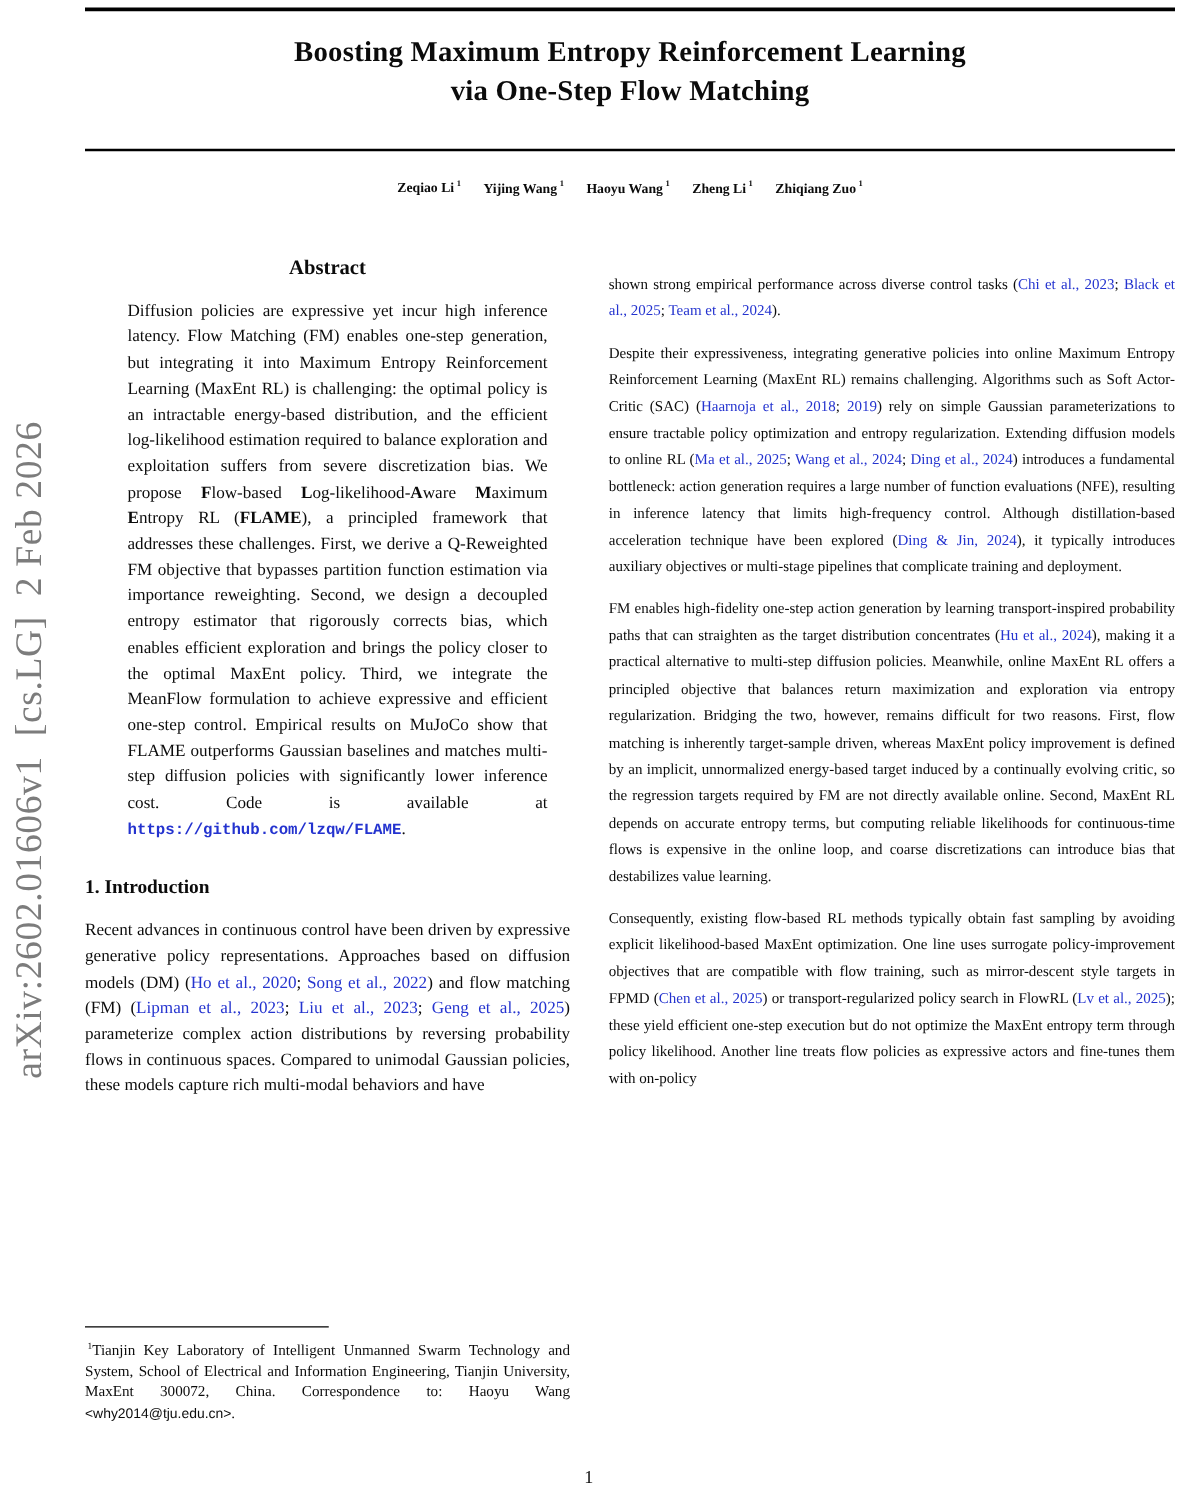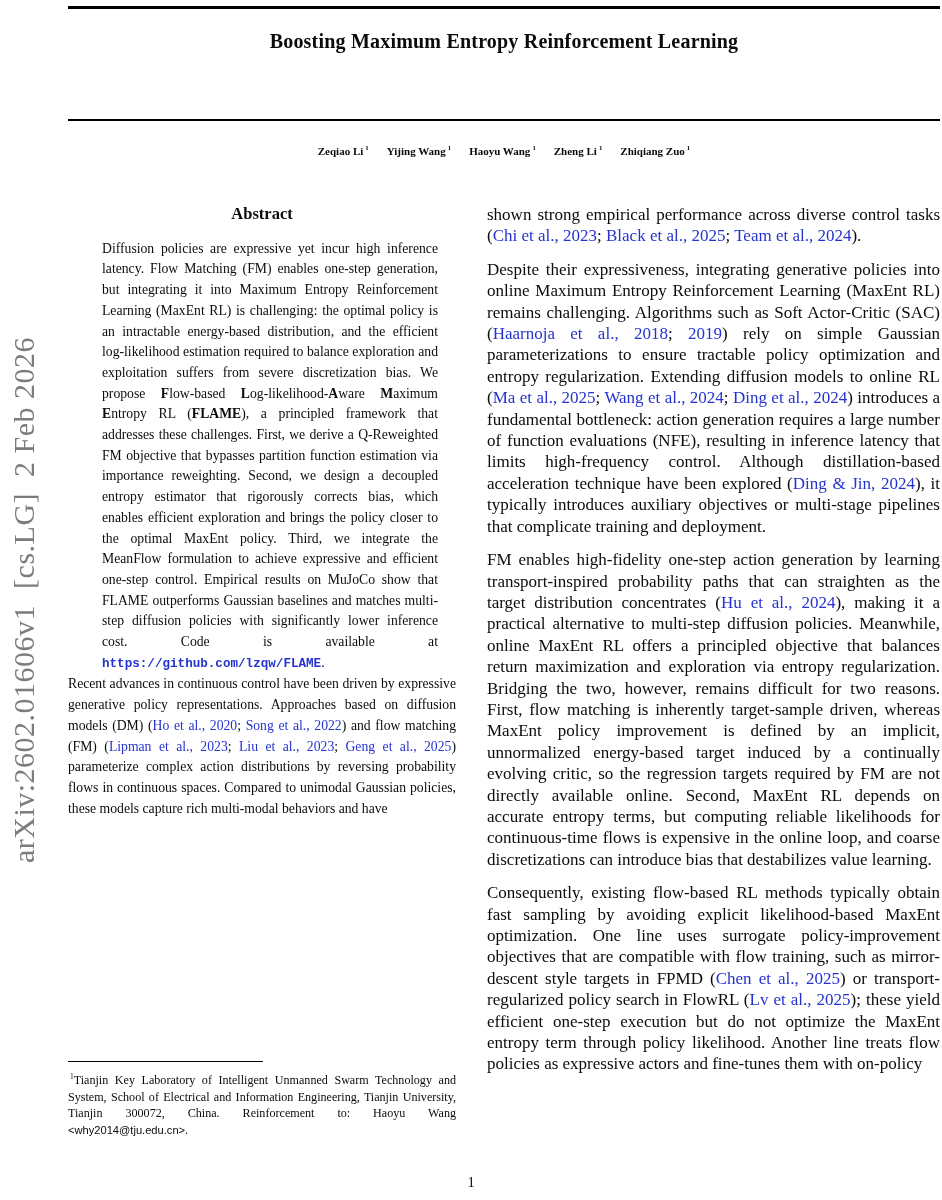--- a/index.html
+++ b/index.html
@@ -11,32 +11,32 @@
     position: relative; overflow: hidden;
     font-family: "Liberation Serif", "DejaVu Serif", serif;
   }
   .rule { position: absolute; left: 68px; width: 872px; background: var(--rule, #000); }
   .rule-top { top: 6px; height: 3px; }
   .rule-title { top: 119px; height: 2px; }
 
   .title {
     position: absolute; top: 26px; left: 68px; width: 872px;
     margin: 0; text-align: center;
-    font-size: 20px; line-height: 31px; font-weight: 700; letter-spacing: 0.2px;
+    font-size: 23px; line-height: 31px; font-weight: 700; letter-spacing: 0.2px;
   }
   .authors {
     position: absolute; top: 144px; left: 68px; width: 872px;
     text-align: center; font-size: 11px; font-weight: 700;
   }
   .seg-au { margin-left: 18px; }
   .seg-sup { font-size: 0.62em; vertical-align: super; margin-left: 2px; }
 
   .col { position: absolute; text-align: justify; hyphens: auto; -webkit-hyphens: auto; }
   .col-left  { left: 68px;  top: 204px; width: 388px; font-size: 13.7px; line-height: 20.7px; }
-  .col-right { left: 487px; top: 204px; width: 453px; font-size: 17px; line-height: 21.4px; }
+  .col-right { left: 487px; top: 217px; width: 453px; font-size: 12px; line-height: 21.4px; }
 
   .abstract-heading { text-align: center; font-weight: 700; font-size: 16.5px; margin: 0 0 14px 0; }
   .abstract-body { margin: 0 18px 0 34px; }
   .section-heading { font-weight: 700; font-size: 15.5px; margin: 26px 0 13px 0; text-align: left; }
   .para { margin: 0 0 12px 0; }
   .para:last-child { margin-bottom: 0; }
 
   .seg-b { font-weight: 700; }
   .seg-link { color: var(--link, #2433cf); }
   .seg-linktt { color: var(--link, #2433cf); font-family: "Liberation Mono", "DejaVu Sans Mono", monospace; font-size: 0.92em; font-weight: bold; }
@@ -60,39 +60,41 @@
 </style>
 </head>
 <body>
 
 <div class="arxiv-banner">arXiv:2602.01606v1&nbsp; [cs.LG]&nbsp; 2 Feb 2026</div>
 
 <div class="rule rule-top"></div>
 
 <h1 class="title">
   <span>Boosting Maximum Entropy Reinforcement Learning</span><br>
+  <span>via One-Step Flow Matching</span>
 </h1>
 
 <div class="rule rule-title"></div>
 
 <div class="authors"><span>Zeqiao Li</span><span class="seg-sup">1</span><span class="seg-au">Yijing Wang</span><span class="seg-sup">1</span><span class="seg-au">Haoyu Wang</span><span class="seg-sup">1</span><span class="seg-au">Zheng Li</span><span class="seg-sup">1</span><span class="seg-au">Zhiqiang Zuo</span><span class="seg-sup">1</span></div>
 
 <div class="col col-left">
   <div class="abstract-heading">Abstract</div>
   <div class="abstract-body"><span>Diffusion policies are expressive yet incur high inference latency. Flow Matching (FM) enables one-step generation, but integrating it into Maximum Entropy Reinforcement Learning (MaxEnt RL) is challenging: the optimal policy is an intractable energy-based distribution, and the efficient log-likelihood estimation required to balance exploration and exploitation suffers from severe discretization bias. We propose </span><span class="seg-b">F</span><span>low-based </span><span class="seg-b">L</span><span>og-likelihood-</span><span class="seg-b">A</span><span>ware </span><span class="seg-b">M</span><span>aximum </span><span class="seg-b">E</span><span>ntropy RL (</span><span class="seg-b">FLAME</span><span>), a principled framework that addresses these challenges. First, we derive a Q-Reweighted FM objective that bypasses partition function estimation via importance reweighting. Second, we design a decoupled entropy estimator that rigorously corrects bias, which enables efficient exploration and brings the policy closer to the optimal MaxEnt policy. Third, we integrate the MeanFlow formulation to achieve expressive and efficient one-step control. Empirical results on MuJoCo show that FLAME outperforms Gaussian baselines and matches multi-step diffusion policies with significantly lower inference cost. Code is available at </span><span class="seg-linktt">https://github.com/lzqw/FLAME</span><span>.</span></div>
+  <div class="section-heading">1. Introduction</div>
   <div>
       <p class="para"><span>Recent advances in continuous control have been driven by expressive generative policy representations. Approaches based on diffusion models (DM) (</span><span class="seg-link">Ho et al., 2020</span><span>; </span><span class="seg-link">Song et al., 2022</span><span>) and flow matching (FM) (</span><span class="seg-link">Lipman et al., 2023</span><span>; </span><span class="seg-link">Liu et al., 2023</span><span>; </span><span class="seg-link">Geng et al., 2025</span><span>) parameterize complex action distributions by reversing probability flows in continuous spaces. Compared to unimodal Gaussian policies, these models capture rich multi-modal behaviors and have</span></p>
     </div>
 </div>
 
 <div class="col col-right">
     <p class="para"><span>shown strong empirical performance across diverse control tasks (</span><span class="seg-link">Chi et al., 2023</span><span>; </span><span class="seg-link">Black et al., 2025</span><span>; </span><span class="seg-link">Team et al., 2024</span><span>).</span></p>
     <p class="para"><span>Despite their expressiveness, integrating generative policies into online Maximum Entropy Reinforcement Learning (MaxEnt RL) remains challenging. Algorithms such as Soft Actor-Critic (SAC) (</span><span class="seg-link">Haarnoja et al., 2018</span><span>; </span><span class="seg-link">2019</span><span>) rely on simple Gaussian parameterizations to ensure tractable policy optimization and entropy regularization. Extending diffusion models to online RL (</span><span class="seg-link">Ma et al., 2025</span><span>; </span><span class="seg-link">Wang et al., 2024</span><span>; </span><span class="seg-link">Ding et al., 2024</span><span>) introduces a fundamental bottleneck: action generation requires a large number of function evaluations (NFE), resulting in inference latency that limits high-frequency control. Although distillation-based acceleration technique have been explored (</span><span class="seg-link">Ding &amp; Jin, 2024</span><span>), it typically introduces auxiliary objectives or multi-stage pipelines that complicate training and deployment.</span></p>
     <p class="para"><span>FM enables high-fidelity one-step action generation by learning transport-inspired probability paths that can straighten as the target distribution concentrates (</span><span class="seg-link">Hu et al., 2024</span><span>), making it a practical alternative to multi-step diffusion policies. Meanwhile, online MaxEnt RL offers a principled objective that balances return maximization and exploration via entropy regularization. Bridging the two, however, remains difficult for two reasons. First, flow matching is inherently target-sample driven, whereas MaxEnt policy improvement is defined by an implicit, unnormalized energy-based target induced by a continually evolving critic, so the regression targets required by FM are not directly available online. Second, MaxEnt RL depends on accurate entropy terms, but computing reliable likelihoods for continuous-time flows is expensive in the online loop, and coarse discretizations can introduce bias that destabilizes value learning.</span></p>
     <p class="para"><span>Consequently, existing flow-based RL methods typically obtain fast sampling by avoiding explicit likelihood-based MaxEnt optimization. One line uses surrogate policy-improvement objectives that are compatible with flow training, such as mirror-descent style targets in FPMD (</span><span class="seg-link">Chen et al., 2025</span><span>) or transport-regularized policy search in FlowRL (</span><span class="seg-link">Lv et al., 2025</span><span>); these yield efficient one-step execution but do not optimize the MaxEnt entropy term through policy likelihood. Another line treats flow policies as expressive actors and fine-tunes them with on-policy</span></p>
   </div>
 
 <div class="footnote">
   <div class="footnote-rule"></div>
-  <div><span class="seg-sup">1</span><span>Tianjin Key Laboratory of Intelligent Unmanned Swarm Technology and System, School of Electrical and Information Engineering, Tianjin University, Tianjin 300072, China. Reinforcement to: Haoyu Wang </span><span class="seg-tt">&lt;why2014@tju.edu.cn&gt;</span><span>.</span></div>
+  <div><span class="seg-sup">1</span><span>Tianjin Key Laboratory of Intelligent Unmanned Swarm Technology and System, School of Electrical and Information Engineering, Tianjin University, MaxEnt 300072, China. Correspondence to: Haoyu Wang </span><span class="seg-tt">&lt;why2014@tju.edu.cn&gt;</span><span>.</span></div>
 </div>
 
 <div class="page-number">1</div>
 
 </body></html>

